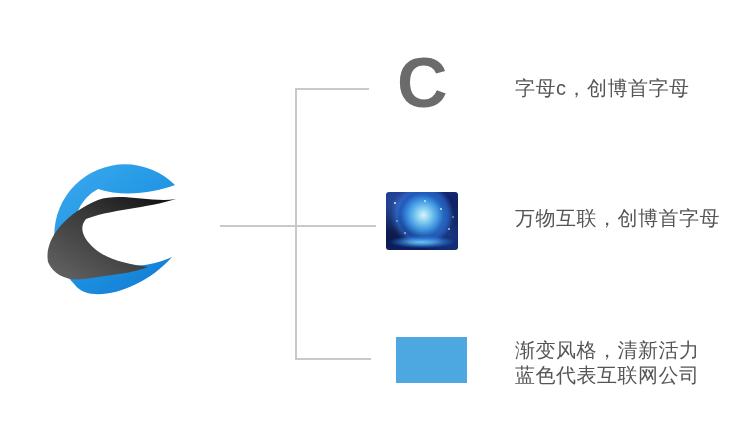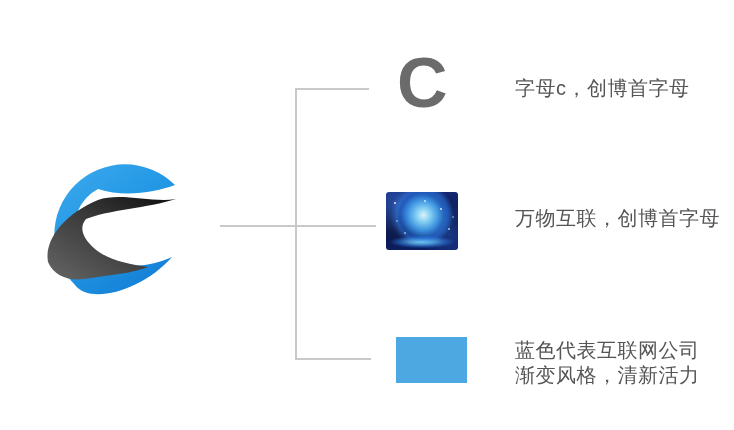--- a/index.html
+++ b/index.html
@@ -94,17 +94,17 @@
   <div class="line line-bottom"></div>
 
   <div class="big-c">C</div>
   <div class="caption caption-1">字母c，创博首字母</div>
 
   <div class="sphere"></div>
   <div class="caption caption-2">万物互联，创博首字母</div>
 
   <div class="swatch"></div>
   <div class="caption caption-3">
+    <span class="cap-line">渐变风格，清新活力</span>
     <span class="cap-line">蓝色代表互联网公司</span>
-    <span class="cap-line">渐变风格，清新活力</span>
   </div>
 
 </div>
 
 </body></html>

